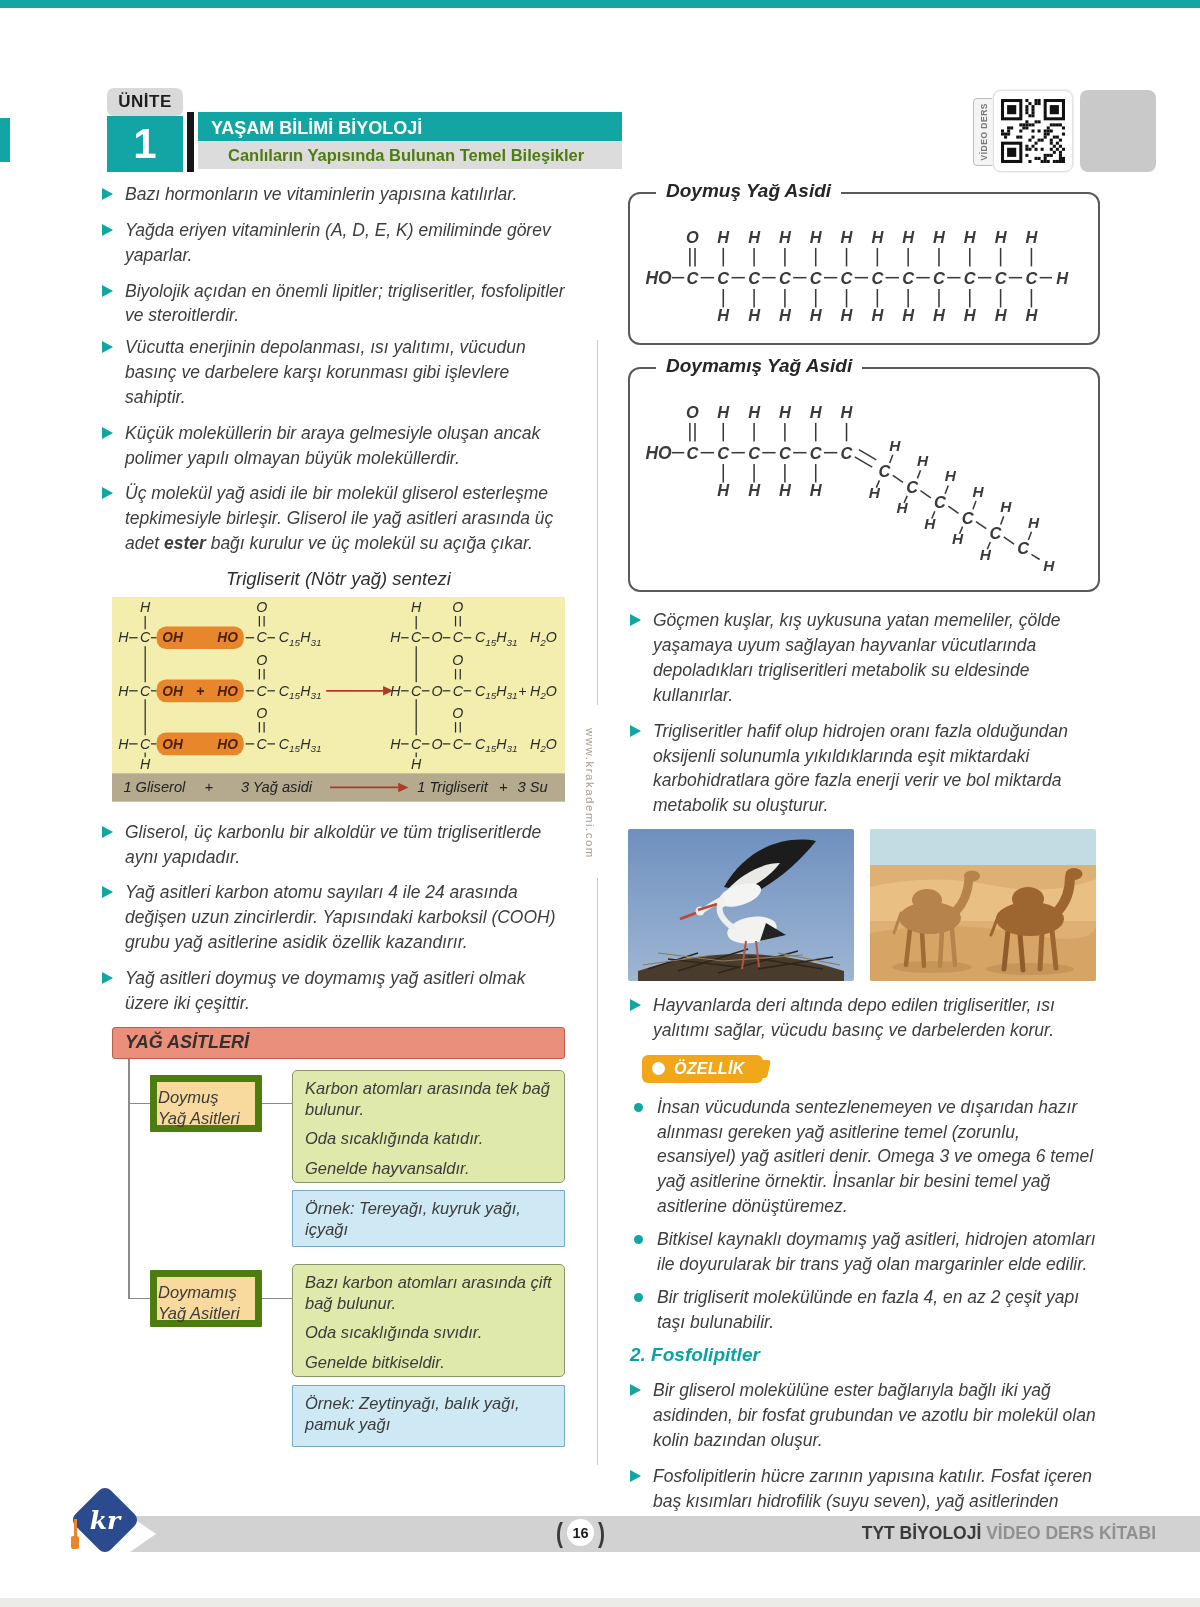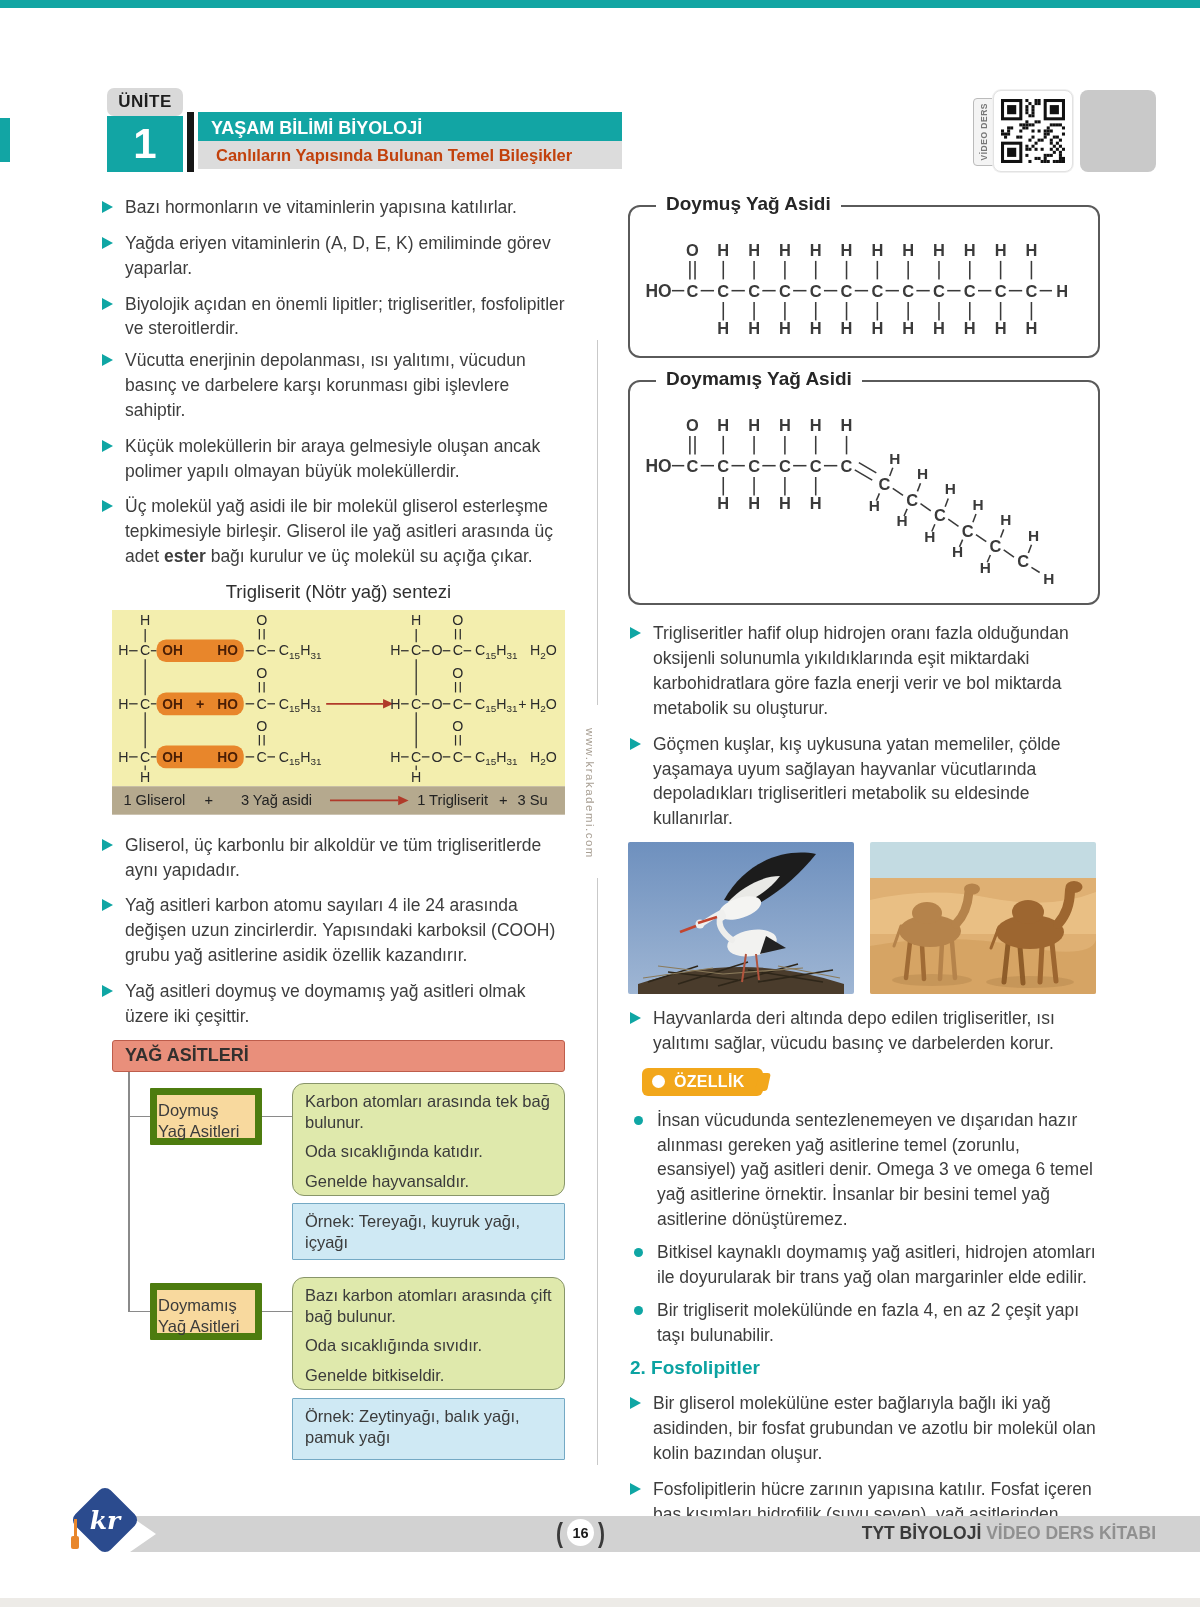--- a/index.html
+++ b/index.html
@@ -11,54 +11,54 @@
   
   .unit-label { position:absolute; left:107px; top:88px; width:76px; height:28px; background:#d9d9d9;
     display:flex; align-items:center; justify-content:center; font-weight:bold; font-size:17px; color:#1d1d1d; letter-spacing:.5px;border-radius:7px;}
   .unit-number { position:absolute; left:107px; top:116px; width:76px; height:56px; background:#12A5A4;
     display:flex; align-items:center; justify-content:center; color:#fff; font-size:42px; font-weight:bold; }
   .edge-tab { position:absolute; left:0; top:118px; width:10px; height:44px; background:#12A5A4; }
   .black-bar { position:absolute; left:187px; top:112px; width:7px; height:60px; background:#161616; }
   .course-bar { position:absolute; left:198px; top:112px; width:424px; height:33px; background:#12A5A4;
     display:flex; align-items:center; padding-left:13px; color:#fff; font-weight:bold; font-size:18px; }
   .chapter-bar { position:absolute; left:198px; top:141px; width:424px; height:28px; background:#dcdcdc;
-    display:flex; align-items:center; padding-left:18px; color:#c2410c; font-weight:bold; font-size:16.5px; }
+    display:flex; align-items:center; padding-left:30px; color:#4d7c0f; font-weight:bold; font-size:16.5px; }
 
   .video-tab { position:absolute; left:973px; top:98px; width:21px; height:68px; background:#f4f4f4;
     border:1px solid #bbb; border-radius:4px 0 0 4px; display:flex; align-items:center; justify-content:center; }
   .video-tab span { writing-mode:vertical-rl; transform:rotate(180deg); font-size:8.5px; font-weight:bold;
     color:#777; letter-spacing:.5px; white-space:nowrap; }
   .qr-box { position:absolute; left:993px; top:90px; width:80px; height:82px; background:#fff;
     border:1px solid #e2e2e2; border-radius:8px; display:flex; align-items:center; justify-content:center;
     box-shadow:0 0 0 1px #f0f0f0; }
   .gray-slab { position:absolute; left:1080px; top:90px; width:76px; height:82px; background:#c9c9c9; border-radius:8px; }
 
   
-  .col { position:absolute; top:195px; }
+  .col { position:absolute; top:182px;font-style:italic; }
   .col-left  { left:100px; width:472px; }
   .col-right { left:628px; width:472px; }
 
   .bullet { display:flex; margin-bottom:11px; }
   .tri { flex:0 0 auto; width:0; height:0; border-top:6.5px solid transparent; border-bottom:6.5px solid transparent;
          border-left:11px solid #0FA6A4; margin:6px 12px 0 2px; }
   .btext { font-size:17.5px; line-height:1.42; color:#3d3d3d; }
   .teal-heading { color:#0BA3A2; font-size:19px; font-weight:bold; margin:4px 0 12px 2px; }
 
   .diagram-title { width:453px; margin-left:12px; text-align:center; font-size:18.5px; color:#2f2f2f; margin-bottom:7px; }
   .synthesis-wrap { width:453px; margin-left:12px; margin-bottom:14px; }
   .struct-svg text, .synth-svg text { font-family:"Liberation Sans", sans-serif; }
 
   
   .tree { position:relative; width:453px; height:418px; margin-left:12px; margin-top:4px; }
   .tree-header { position:absolute; left:0; top:0; width:453px; height:32px; background:#E98F7B; border:1px solid #BE5D4B;
     border-radius:3px; display:flex; align-items:center; padding-left:12px; font-weight:bold; font-size:18px; color:#33302e; }
   .vline, .hline { position:absolute; background:#8a8a8a; }
   .obox { position:absolute; left:38px; width:112px; height:57px; background:#F8D99E; border:7px solid #4d7c0f;
     border-radius:1px; padding:5px 0 0 1px; font-size:16.5px; line-height:1.3; color:#3b3b3b; }
-  .gbox { position:absolute; left:180px; width:273px; background:#DFE9AC; border:1px solid #88956A; border-radius:12px;
+  .gbox { position:absolute; left:180px; width:273px; background:#DFE9AC; border:1px solid #88956A; border-radius:5px;
     padding:7px 12px; font-size:16.5px; line-height:1.3; color:#3b3b3b; }
   .gbox p { margin:0 0 8px; } .gbox p:last-child { margin:0; }
   .bbox { position:absolute; left:180px; width:273px; background:#CFE9F4; border:1px solid #74A9C4; border-radius:1px;
     padding:7px 12px; font-size:16.5px; line-height:1.3; color:#3b3b3b; }
 
   
   .structbox { position:relative; border:2px solid #5a5a5a; border-radius:12px; padding:20px 8px 4px; margin-top:10px; }
   .structtitle { position:absolute; top:-14px; left:26px; background:#fff; padding:0 10px; font-weight:bold;
     font-size:19px; color:#262626; }
   .photos { display:flex; gap:16px; margin:4px 0 12px; }
@@ -570,25 +570,25 @@
           <text x="375" y="161" font-size="16" font-weight="700" text-anchor="middle" fill="#3a3a3a">C</text>
           <text x="385" y="135" font-size="15" font-weight="700" text-anchor="middle" fill="#3a3a3a">H</text>
           <line x1="380" y1="147" x2="383" y2="139" stroke="#3a3a3a" stroke-width="1.5"></line>
           <line x1="383" y1="161" x2="391" y2="166" stroke="#3a3a3a" stroke-width="1.5"></line>
           <text x="400" y="177" font-size="15" font-weight="700" text-anchor="middle" fill="#3a3a3a">H</text>
         </svg>
     </div>
 
     <div class="bullet">
       <span class="tri"></span>
+      <span class="btext">Göçmen kuşlar, kış uykusuna yatan memeliler, çölde yaşamaya uyum sağlayan hayvanlar vücutlarında depoladıkları trigliseritleri metabolik su eldesinde kullanırlar.</span>
+    </div>
+    <div class="bullet">
+      <span class="tri"></span>
       <span class="btext">Trigliseritler hafif olup hidrojen oranı fazla olduğundan oksijenli solunumla yıkıldıklarında eşit miktardaki karbohidratlara göre fazla enerji verir ve bol miktarda metabolik su oluşturur.</span>
-    </div>
-    <div class="bullet">
-      <span class="tri"></span>
-      <span class="btext">Göçmen kuşlar, kış uykusuna yatan memeliler, çölde yaşamaya uyum sağlayan hayvanlar vücutlarında depoladıkları trigliseritleri metabolik su eldesinde kullanırlar.</span>
     </div>
 
     <div class="photos">
       <div class="photo">
         <svg width="226" height="152" viewBox="0 0 226 152">
           <defs>
             <linearGradient id="sky1" x1="0" y1="0" x2="0" y2="1">
               <stop offset="0" stop-color="#6E90BE"></stop>
                 <stop offset="1" stop-color="#9FB6D4"></stop>
             </linearGradient>

